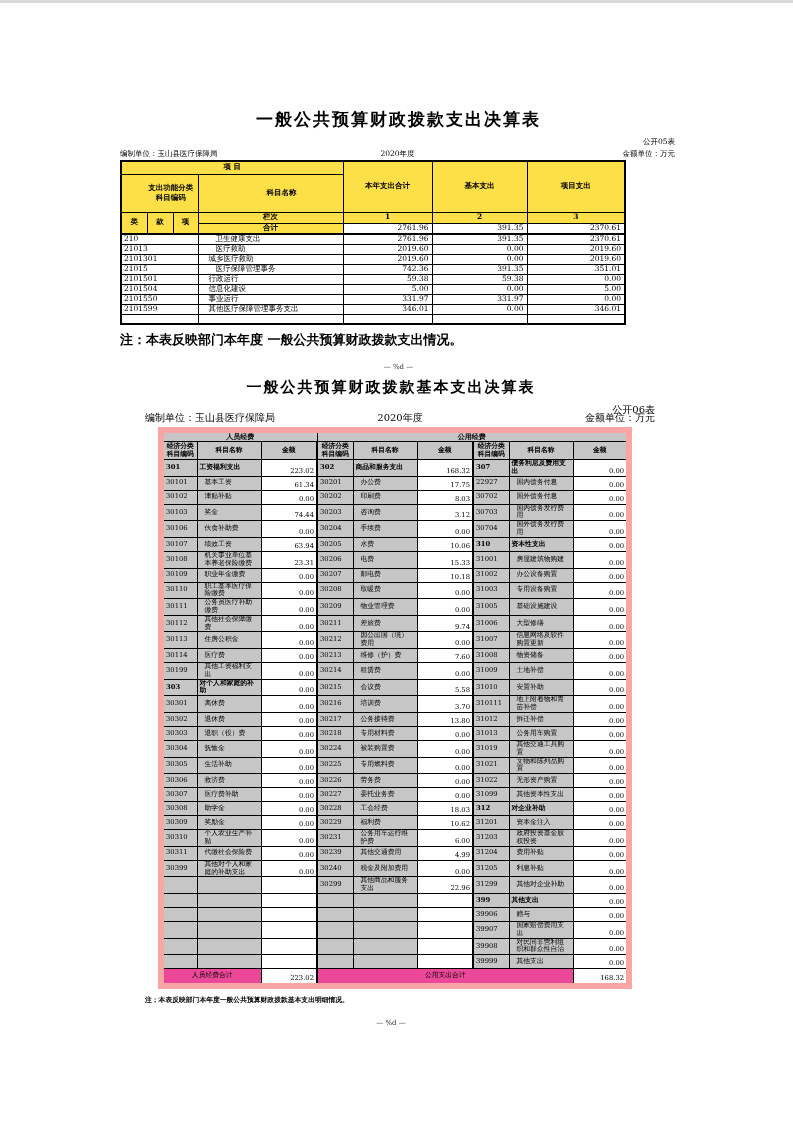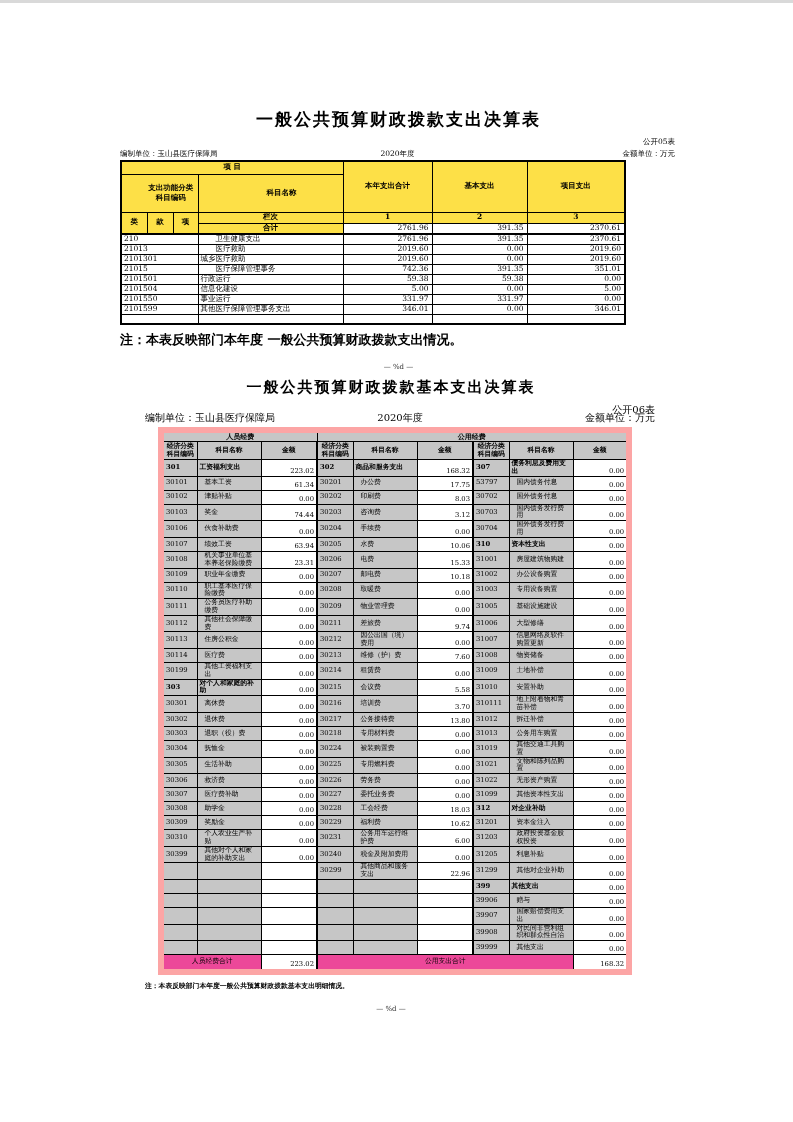--- a/index.html
+++ b/index.html
@@ -29,21 +29,21 @@
   .t1 { margin-left:118px; width:504px; margin-top:1px; border:2px solid #000; }
   .t1 td { font-size:7.5px; height:10px; }
   .t1 thead td { background:#fde047; text-align:center; font-weight:bold; }
   .t1 thead td.num { background:#ffffff; font-weight:normal; }
   .t1 tr.hr1 td { height:13px; }
   .t1 tr.hr2 td { height:38px;padding-left:24px; }
   .t1 tr.hr3 td, .t1 tr.hr4 td { height:11px; }
   .t1 td.pre { white-space:pre-line; line-height:1.3; }
   .t1 td.code { text-align:left; }
   .t1 td.name { text-align:left;padding-left:17px; }
-  .t1 td.name.ind { padding-left:2px; }
+  .t1 td.name.ind { padding-left:10px; }
   .t1 td.num { text-align:right; padding-right:3px; }
   .t1 thead { border-bottom:2px solid #000; }
 
   
   .t2 { margin-left:158px; width:468px; margin-top:2px; border:6px solid #fca5a5; }
   .t2 td { font-size:6.8px; height:14px; }
   .t2 thead td { background:#c6c6c6; text-align:center; font-weight:bold; }
   .t2 tr.ghr td { height:9px; font-size:7px; }
   .t2 tr.chr td { height:18px; }
   .t2 td.code { background:#c6c6c6; text-align:left; padding-left:2px; }
@@ -235,21 +235,21 @@
           <td class="name sec">债务利息及费用支出</td>
           <td class="num">0.00</td>
         </tr>
         <tr>
           <td class="code">30101</td>
           <td class="name sub">基本工资</td>
           <td class="num gsep">61.34</td>
           <td class="code">30201</td>
           <td class="name sub">办公费</td>
           <td class="num gsep">17.75</td>
-          <td class="code">53797</td>
+          <td class="code">22927</td>
           <td class="name sub">国内债务付息</td>
           <td class="num">0.00</td>
         </tr>
         <tr>
           <td class="code">30102</td>
           <td class="name sub">津贴补贴</td>
           <td class="num gsep">0.00</td>
           <td class="code">30202</td>
           <td class="name sub">印刷费</td>
           <td class="num gsep">8.03</td>
@@ -490,20 +490,31 @@
         </tr>
         <tr>
           <td class="code">30310</td>
           <td class="name sub">个人农业生产补贴</td>
           <td class="num gsep">0.00</td>
           <td class="code">30231</td>
           <td class="name sub">公务用车运行维护费</td>
           <td class="num gsep">6.00</td>
           <td class="code">31203</td>
           <td class="name sub">政府投资基金股权投资</td>
+          <td class="num">0.00</td>
+        </tr>
+        <tr>
+          <td class="code">30311</td>
+          <td class="name sub">代缴社会保险费</td>
+          <td class="num gsep">0.00</td>
+          <td class="code">30239</td>
+          <td class="name sub">其他交通费用</td>
+          <td class="num gsep">4.99</td>
+          <td class="code">31204</td>
+          <td class="name sub">费用补贴</td>
           <td class="num">0.00</td>
         </tr>
         <tr>
           <td class="code">30399</td>
           <td class="name sub">其他对个人和家庭的补助支出</td>
           <td class="num gsep">0.00</td>
           <td class="code">30240</td>
           <td class="name sub">税金及附加费用</td>
           <td class="num gsep">0.00</td>
           <td class="code">31205</td>

